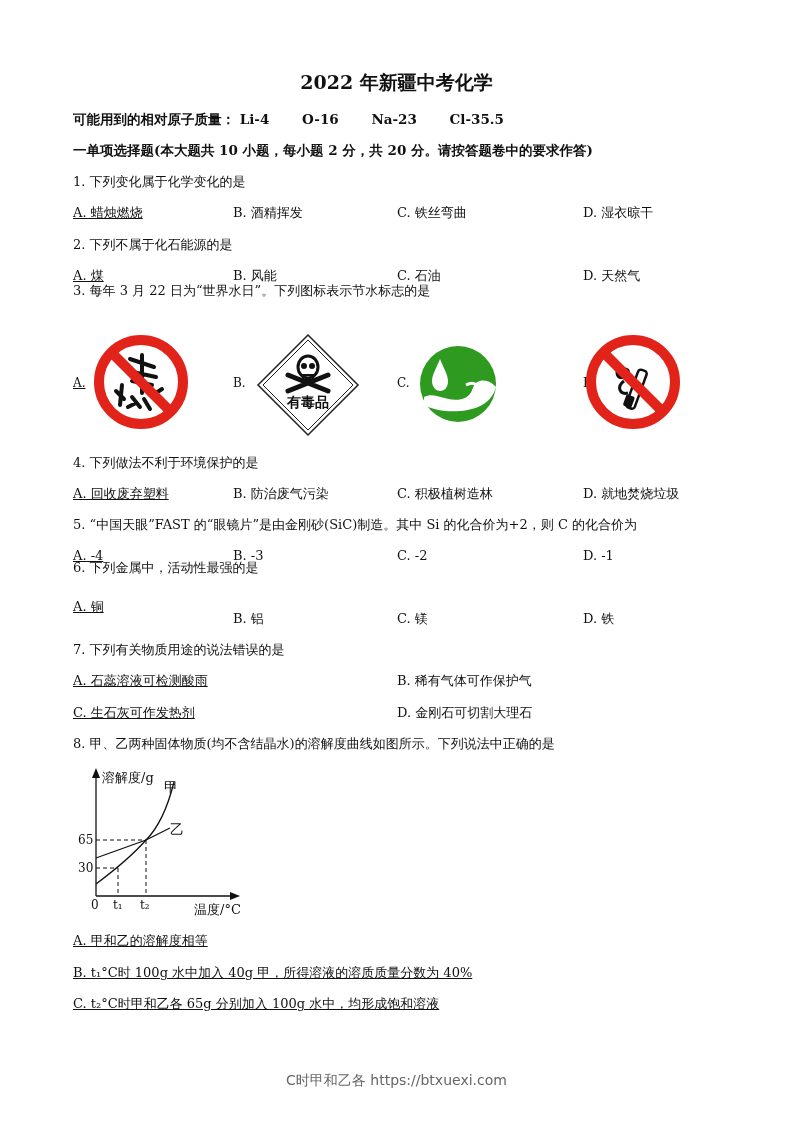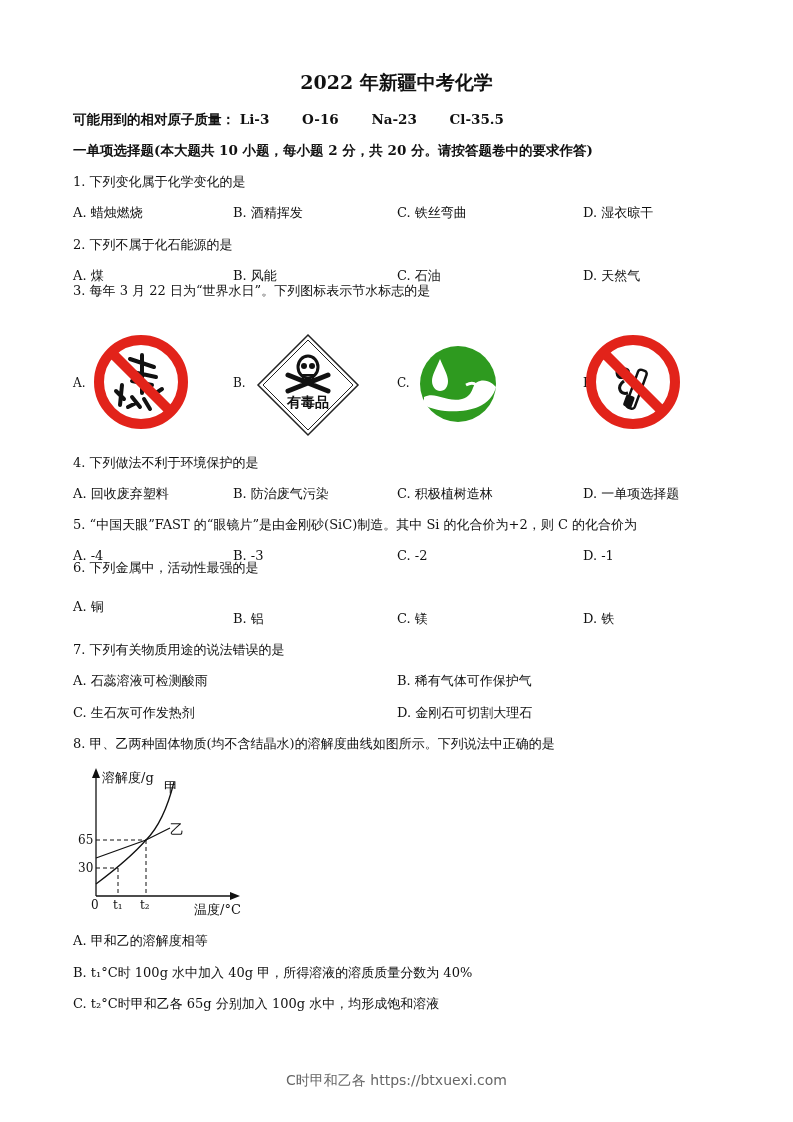--- a/index.html
+++ b/index.html
@@ -3,36 +3,36 @@
 <meta charset="utf-8">
 <style>
   html, body { margin: 0; padding: 0; background: #ffffff; }
   body { width: 793px; height: 1122px; position: relative; overflow: hidden;
          font-family: "DejaVu Serif", "Liberation Serif", serif; color: #111; }
   .abs { position: absolute; }
   .title { left: 0; width: 793px; top: 70px; text-align: center; font-size: 19px; font-weight: bold; }
   .bold-line { left: 73px; font-size: 13.5px; font-weight: bold; }
   .q { left: 73px; font-size: 13px; }
   .opt { font-size: 13px; }
-  .optA { left: 73px; } .optB { left: 233px; } .optC { left: 397px; } .optD { left: 559px; margin-left: 24px; }
+  .optA { left: 73px; text-decoration: underline; } .optB { left: 233px; } .optC { left: 397px; } .optD { left: 559px; margin-left: 24px; }
   .optB2 { left: 397px; }
   .mass span { display: inline-block; margin-right: 28px; }
   .icon-label { font-size: 12px; }
   .footer { left: 0; width: 793px; top: 1072px; text-align: center; font-size: 14px; color: #666;
             font-family: "DejaVu Sans", "Liberation Sans", sans-serif; }
   svg text { font-family: "DejaVu Serif", "Liberation Serif", serif; }
 </style>
 </head>
 <body>
 
 <div class="abs title">2022 年新疆中考化学</div>
 
 <div class="abs bold-line" style="top:111px">
   <span>可能用到的相对原子质量：</span><span class="mass">
-    <span>Li-3</span>
+    <span>Li-4</span>
     <span>O-16</span>
     <span>Na-23</span>
     <span>Cl-35.5</span>
   </span>
 </div>
 
 <div class="abs bold-line" style="top:142px">一单项选择题(本大题共 10 小题，每小题 2 分，共 20 分。请按答题卷中的要求作答)</div>
 
 <div class="abs q" style="top:173px">1. 下列变化属于化学变化的是</div>
 <div class="abs opt optA" style="top:204px">A. 蜡烛燃烧</div>
@@ -87,21 +87,21 @@
   </g>
   <rect x="48" y="36" width="9" height="40" rx="3" transform="rotate(20 52 56)" fill="#fff" stroke="#111" stroke-width="2.5"></rect>
   <rect x="45" y="64" width="9" height="12" rx="2" transform="rotate(20 52 56)" fill="#111"></rect>
   <line x1="20" y1="20" x2="78" y2="78" stroke="#e2231a" stroke-width="10"></line>
 </svg>
 
 <div class="abs q" style="top:454px">4. 下列做法不利于环境保护的是</div>
 <div class="abs opt optA" style="top:485px">A. 回收废弃塑料</div>
 <div class="abs opt optB" style="top:485px">B. 防治废气污染</div>
 <div class="abs opt optC" style="top:485px">C. 积极植树造林</div>
-<div class="abs opt optD" style="top:485px">D. 一单项选择题</div>
+<div class="abs opt optD" style="top:485px">D. 就地焚烧垃圾</div>
 
 <div class="abs q" style="top:516px">5. “中国天眼”FAST 的“眼镜片”是由金刚砂(SiC)制造。其中 Si 的化合价为+2，则 C 的化合价为</div>
 <div class="abs opt optA" style="top:548px">A.  -4</div>
 <div class="abs opt optB" style="top:548px">B.  -3</div>
 <div class="abs opt optC" style="top:548px">C.  -2</div>
 <div class="abs opt optD" style="top:548px">D.  -1</div>
 
 <div class="abs q" style="top:559px">6. 下列金属中，活动性最强的是</div>
 <div class="abs opt optA" style="top:598px">A. 铜</div>
 <div class="abs opt optB" style="top:610px">B. 铝</div>

